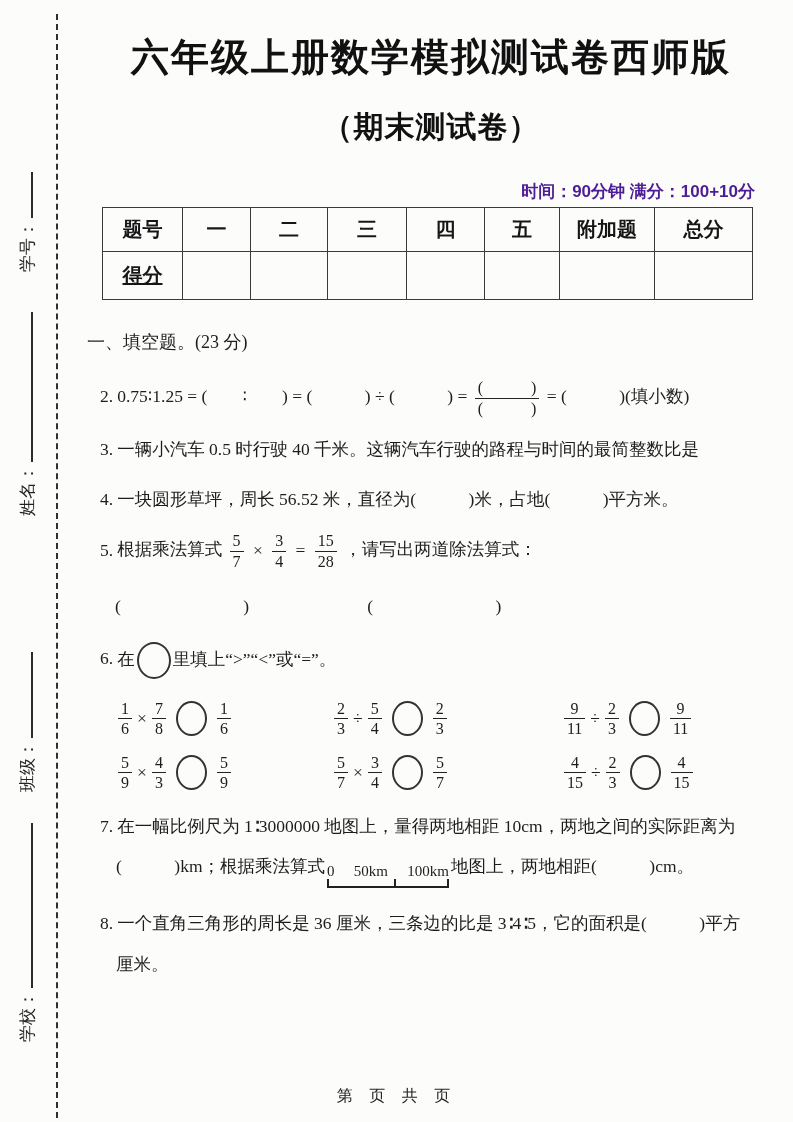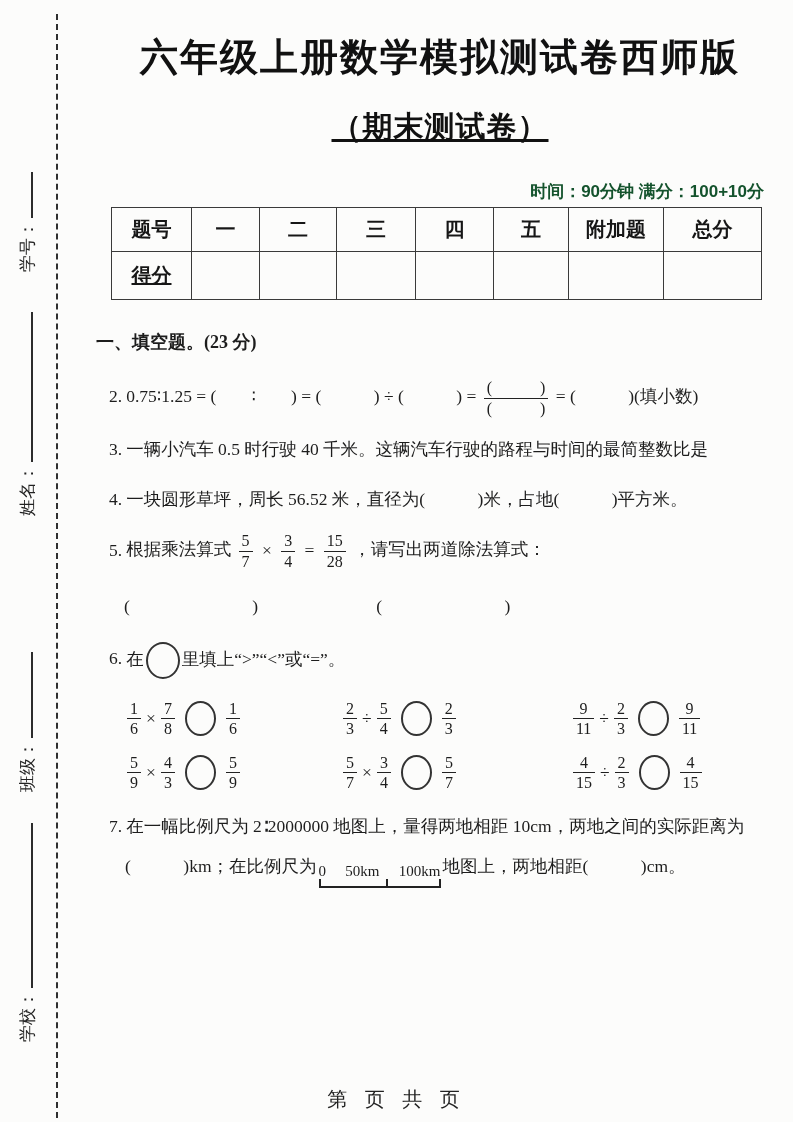--- a/index.html
+++ b/index.html
@@ -8,33 +8,33 @@
     background:#fcfcfb;color:#1d1d1d;
     font-family:"Liberation Serif", serif;
   }
   .cut-line{position:absolute;left:56px;top:14px;height:1104px;width:0;
     border-left:2px dashed #2f2f2f;}
   
   .margin-item{position:absolute;transform-origin:0 0;transform:rotate(-90deg);
     white-space:nowrap;font-size:17px;font-family:"Liberation Sans",sans-serif;color:#222;}
   .mline{display:inline-block;height:2px;border-bottom:2px solid #2c2c2c;
     vertical-align:baseline;margin-left:3px;}
-  .content{position:absolute;left:94px;top:0;width:692px;}
+  .content{position:absolute;left:85px;top:0;width:692px;}
   .title{margin-top:32px;text-align:center;font-family:"Liberation Sans",sans-serif;
     font-weight:bold;font-size:38px;letter-spacing:2px;color:#111;}
   .subtitle{margin-top:24px;text-align:center;font-family:"Liberation Sans",sans-serif;
-    font-weight:bold;font-size:30px;letter-spacing:1px;color:#111;text-decoration:underline;}
+    font-weight:bold;font-size:30px;letter-spacing:1px;color:#111;}
   .info{margin-top:32px;text-align:right;padding-right:22px;
-    font-family:"Liberation Sans",sans-serif;font-weight:bold;font-size:17px;color:#14532d;}
+    font-family:"Liberation Sans",sans-serif;font-weight:bold;font-size:17px;color:#4c1d95;}
   table.score{border-collapse:collapse;margin:4px 0 12px 17px;table-layout:fixed;border-radius:13px;}
   table.score td{border:1.7px solid #3a3a3a;text-align:center;
     font-family:"Liberation Sans",sans-serif;font-weight:bold;font-size:20px;color:#161616;}
   table.score tr.hdr td{height:41px;}
   table.score tr.scr td{height:45px;text-decoration:underline;}
-  .sec-heading{margin-top:30px;font-weight:bold;font-size:18px;padding-left:2px;}
+  .sec-heading{margin-top:30px;font-weight:normal;font-size:18px;padding-left:2px;}
   .q{font-size:17.5px;}
   .qline{line-height:1.35;padding-left:15px;}
   .qcont{padding-left:31px;}
   .qno{margin-right:4px;}
   
   .frac{display:inline-flex;flex-direction:column;align-items:center;
     vertical-align:middle;margin:0 3px;line-height:1.1;font-size:16px;}
   .frac .fd{border-top:1.5px solid #222;}
   .frac .fn,.frac .fd{padding:1px 3px;}
   .op{margin:0 2px;}
@@ -48,21 +48,21 @@
   
   .scalebar{display:inline-flex;flex-direction:column;width:122px;
     vertical-align:-4px;margin:0 2px;}
   .scalebar .labels{display:flex;justify-content:space-between;
     font-size:15px;line-height:1.1;}
   .scalebar .bar{position:relative;height:7px;border-bottom:2px solid #222;}
   .scalebar .tick{position:absolute;bottom:0;width:2px;height:7px;background:#222;}
   .tick.t0{left:0;} .tick.t1{left:55%;} .tick.t2{right:0;}
   .blankline{display:flex;margin-top:22px;}
   .footer{position:absolute;top:1086px;left:0;width:793px;text-align:center;
-    font-size:20px;letter-spacing:6px;color:#222;
+    font-size:16px;letter-spacing:6px;color:#222;
     font-family:"Liberation Sans",sans-serif;}
 </style>
 </head>
 <body>
 
 <div class="cut-line"></div>
 
 <div class="margin-item" style="left:16px;top:272px;">
   <span>学号：</span><span class="mline" style="width:46px;"></span>
 </div>
@@ -264,33 +264,37 @@
         <span class="circ"></span>
         <span class="frac">
             <span class="fn">4</span>
             <span class="fd">15</span>
           </span>
       </div>
     </div>
   </div>
 
   <div class="q">
-    <div class="qline" style="margin-top:22px;"><span class="qno">7.</span><span>在一幅比例尺为 2∶2000000 地图上，量得两地相距 10cm，两地之间的实际距离为</span></div>
+    <div class="qline" style="margin-top:22px;"><span class="qno">7.</span><span>在一幅比例尺为 1∶3000000 地图上，量得两地相距 10cm，两地之间的实际距离为</span></div>
     <div class="qline qcont" style="margin-top:16px;">
-      <span>(　　　)km；在比例尺为</span><span class="scalebar">
+      <span>(　　　)km；根据乘法算式</span><span class="scalebar">
           <span class="labels">
             <span>0</span>
             <span>50km</span>
             <span>100km</span>
           </span>
           <span class="bar">
             <i class="tick t0"></i>
             <i class="tick t1"></i>
             <i class="tick t2"></i>
           </span>
         </span><span>地图上，两地相距(　　　)cm。</span>
     </div>
   </div>
 
+  <div class="q">
+    <div class="qline" style="margin-top:24px;"><span class="qno">8.</span><span>一个直角三角形的周长是 36 厘米，三条边的比是 3∶4∶5，它的面积是(　　　)平方</span></div>
+    <div class="qline qcont" style="margin-top:17px;">厘米。</div>
+  </div>
 
 </div>
 
 <div class="footer">第 页 共 页</div>
 
 </body></html>

